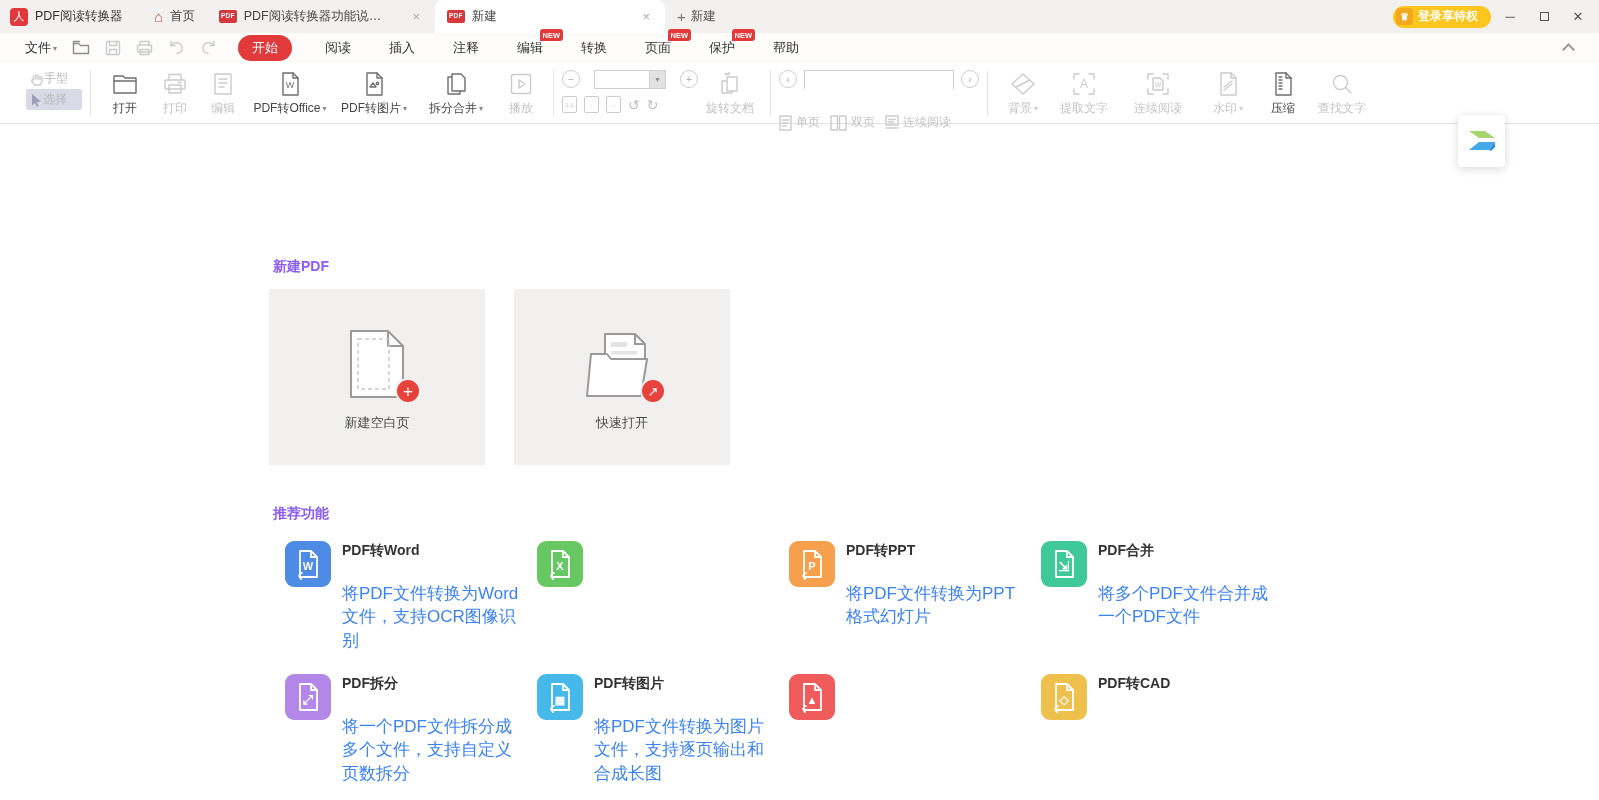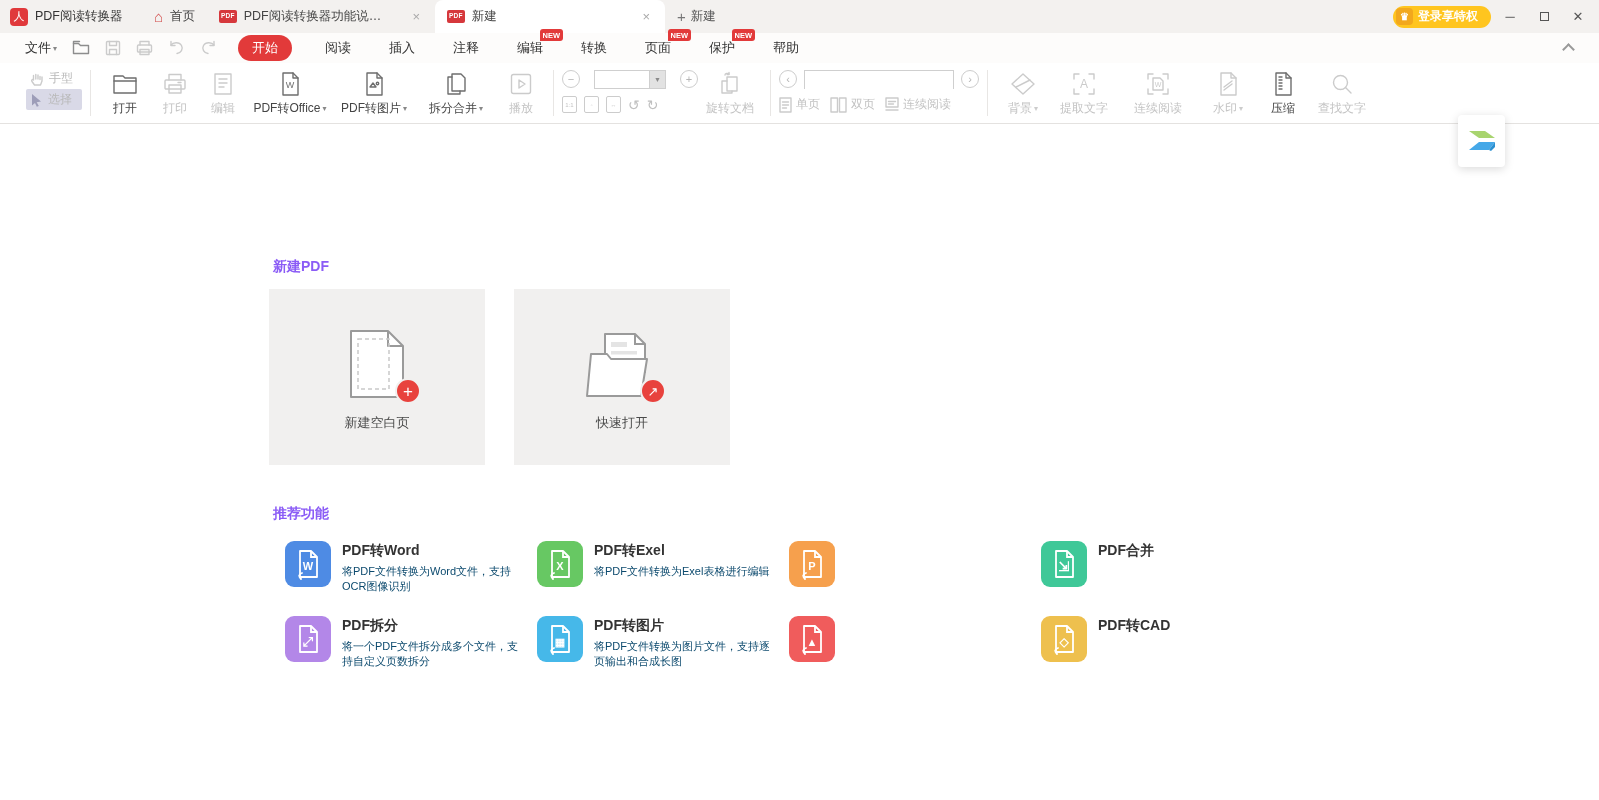--- a/index.html
+++ b/index.html
@@ -43,21 +43,21 @@
   .new-badge { position:absolute; top:-10px; right:-20px; background:#e23a3a; color:#fff;
     font-size:7.5px; font-weight:bold; padding:1.5px 3px; border-radius:3px 3px 3px 0; }
   .collapse { position:absolute; right:26px; top:12px; width:9px; height:9px; border:solid #999;
     border-width:2px 2px 0 0; transform:rotate(-45deg); }
 
   
   .toolbar { height:61px; background:#fff; border-bottom:1px solid #e4e2e0; display:flex;
     align-items:flex-start; padding-top:5px; position:relative; }
   .vdiv { width:1px; height:46px; background:#e8e6e4; margin:2px 8px 0 8px; flex:none; }
   .tool-col { margin-left:26px; width:56px; flex:none; font-size:12px; color:#b9b9b9; }
-  .tool-row { display:flex; align-items:center; gap:5px; height:21px; padding:0 4px; border-radius:2px; }
+  .tool-row { display:flex; align-items:center; height:21px; padding:0 4px; border-radius:2px; }
   .tool-row.sel { background:#d9d9e7; }
   .bigbtn { flex:none; display:flex; flex-direction:column; align-items:center; padding-top:2px; }
   .bigbtn .ic { height:28px; display:grid; place-items:center; }
   .bigbtn .lbl { font-size:12px; margin-top:2px; color:#454545; display:flex; align-items:center; gap:2px; white-space:nowrap; }
   .bigbtn.dis .lbl { color:#c3c3c3; }
   .bigbtn.dis .caret { color:#ccc; }
   svg.line { stroke:#6e6e6e; fill:none; stroke-width:1.4; stroke-linejoin:round; stroke-linecap:round; }
   .dis svg.line, svg.line.dim { stroke:#cbcbcb; }
   .w-open{width:52px}.w-print{width:48px}.w-edit{width:48px}.w-office{width:86px}.w-img{width:82px}
   .w-split{width:82px}.w-play{width:48px}.w-rot{width:64px}.w-bg{width:54px}.w-ext{width:68px}
@@ -72,21 +72,21 @@
   .zoom-dd { width:16px; background:#e2e2e2; border-left:1px solid #cfcfcf; display:grid;
     place-items:center; color:#8a8a8a; font-size:7px; }
   .mini-row { display:flex; align-items:center; gap:7px; margin-top:6px; color:#c4c4c4; }
   .mini-pg { width:15px; height:17px; border:1px solid #ccc; border-radius:2px; font-size:6px;
     color:#c4c4c4; display:grid; place-items:center; line-height:1; }
   .rot-ch { font-size:14px; color:#c0c0c0; line-height:1; }
 
   .page-group { width:200px; flex:none; }
   .page-box { width:150px; height:19px; border:1px solid #cfcfcf; }
   .page-box input { width:100%; height:100%; border:0; outline:0; font-size:11px; padding:0 4px; }
-  .mode-row { display:flex; align-items:center; gap:10px; margin-top:6px; }
+  .mode-row { display:flex; align-items:center; gap:10px; margin-top:24px; }
   .mode { display:flex; align-items:center; gap:4px; font-size:12px; color:#c2c2c2; white-space:nowrap; }
 
   .slogo { position:absolute; right:94px; top:52px; width:47px; height:52px; background:#fff;
     border-radius:4px; box-shadow:0 2px 10px rgba(0,0,0,.15); z-index:6; display:grid; place-items:center; }
 
   
   .content { position:relative; }
   .sec-title { font-size:14px; font-weight:bold; color:#8b5cf6; }
   .t1 { margin:134px 0 0 273px; }
   .cards { display:flex; gap:29px; margin:13px 0 0 269px; }
@@ -95,21 +95,21 @@
   .card-icon { position:relative; width:80px; height:84px; display:grid; place-items:center; }
   .red-dot { position:absolute; width:26px; height:26px; border-radius:50%; background:#e8423d;
     color:#fff; display:grid; place-items:center; font-size:17px; line-height:1; right:-4px; bottom:2px;
     border:2px solid #f1f0ef; }
   .card-lbl { margin-top:8px; font-size:13px; color:#4a4a4a; }
   .t2 { margin:40px 0 0 273px; }
   .grid { margin:18px 0 0 285px; display:grid; grid-template-columns:repeat(4,252px); row-gap:22px; }
   .feature { display:flex; gap:11px; align-items:flex-start; }
   .f-icon { width:46px; height:46px; border-radius:9px; flex:none; display:grid; place-items:center; }
   .f-title { font-size:14px; color:#333; font-weight:600; line-height:1.2; margin-top:1px; }
-  .f-desc { font-size:11px; color:#0c4a6e; width:184px; line-height:1.38; margin-top:5px; }
+  .f-desc { font-size:17px; color:#3b82f6; width:184px; line-height:1.38; margin-top:23px; }
 </style>
 </head>
 <body>
 
 <div class="titlebar">
   <div class="brand">
     <span class="app-icon">人</span>
     <span class="app-title">PDF阅读转换器</span>
   </div>
   <div class="tab">
@@ -483,47 +483,48 @@
 
     <div class="feature">
       <span class="f-icon" style="background: rgb(103, 200, 99);">
         <svg width="28" height="32" viewBox="0 0 28 32">
             <path d="M6 3h11l6 6v20H6z" fill="none" stroke="#fff" stroke-width="1.8" stroke-linejoin="round"></path>
             <path d="M17 3v6h6" fill="none" stroke="#fff" stroke-width="1.8"></path>
             <path d="M8 25q-5 2 -1 6" fill="none" stroke="#fff" stroke-width="1.8" stroke-linecap="round"></path>
             <text x="14" y="22" text-anchor="middle" font-size="11" font-weight="bold" fill="#fff">X</text>
           </svg>
       </span>
-      <div class="f-text">
-        <div class="f-title">PDF转Exel</div>
-        <div class="f-desc">将PDF文件转换为Exel表格进行编辑</div>
-      </div>
     </div>
 
     <div class="feature">
       <span class="f-icon" style="background: rgb(246, 160, 77);">
         <svg width="28" height="32" viewBox="0 0 28 32">
             <path d="M6 3h11l6 6v20H6z" fill="none" stroke="#fff" stroke-width="1.8" stroke-linejoin="round"></path>
             <path d="M17 3v6h6" fill="none" stroke="#fff" stroke-width="1.8"></path>
             <path d="M8 25q-5 2 -1 6" fill="none" stroke="#fff" stroke-width="1.8" stroke-linecap="round"></path>
             <text x="14" y="22" text-anchor="middle" font-size="11" font-weight="bold" fill="#fff">P</text>
           </svg>
       </span>
+      <div class="f-text">
+        <div class="f-title">PDF转PPT</div>
+        <div class="f-desc">将PDF文件转换为PPT格式幻灯片</div>
+      </div>
     </div>
 
     <div class="feature">
       <span class="f-icon" style="background: rgb(63, 200, 152);">
         <svg width="28" height="32" viewBox="0 0 28 32">
             <path d="M6 3h11l6 6v20H6z" fill="none" stroke="#fff" stroke-width="1.8" stroke-linejoin="round"></path>
             <path d="M17 3v6h6" fill="none" stroke="#fff" stroke-width="1.8"></path>
             <text x="14" y="23" text-anchor="middle" font-size="13" font-weight="bold" fill="#fff">⇲</text>
           </svg>
       </span>
       <div class="f-text">
         <div class="f-title">PDF合并</div>
+        <div class="f-desc">将多个PDF文件合并成一个PDF文件</div>
       </div>
     </div>
 
     <div class="feature">
       <span class="f-icon" style="background: rgb(179, 135, 232);">
         <svg width="28" height="32" viewBox="0 0 28 32">
             <path d="M6 3h11l6 6v20H6z" fill="none" stroke="#fff" stroke-width="1.8" stroke-linejoin="round"></path>
             <path d="M17 3v6h6" fill="none" stroke="#fff" stroke-width="1.8"></path>
             <text x="14" y="23" text-anchor="middle" font-size="13" font-weight="bold" fill="#fff">⤢</text>
           </svg>

